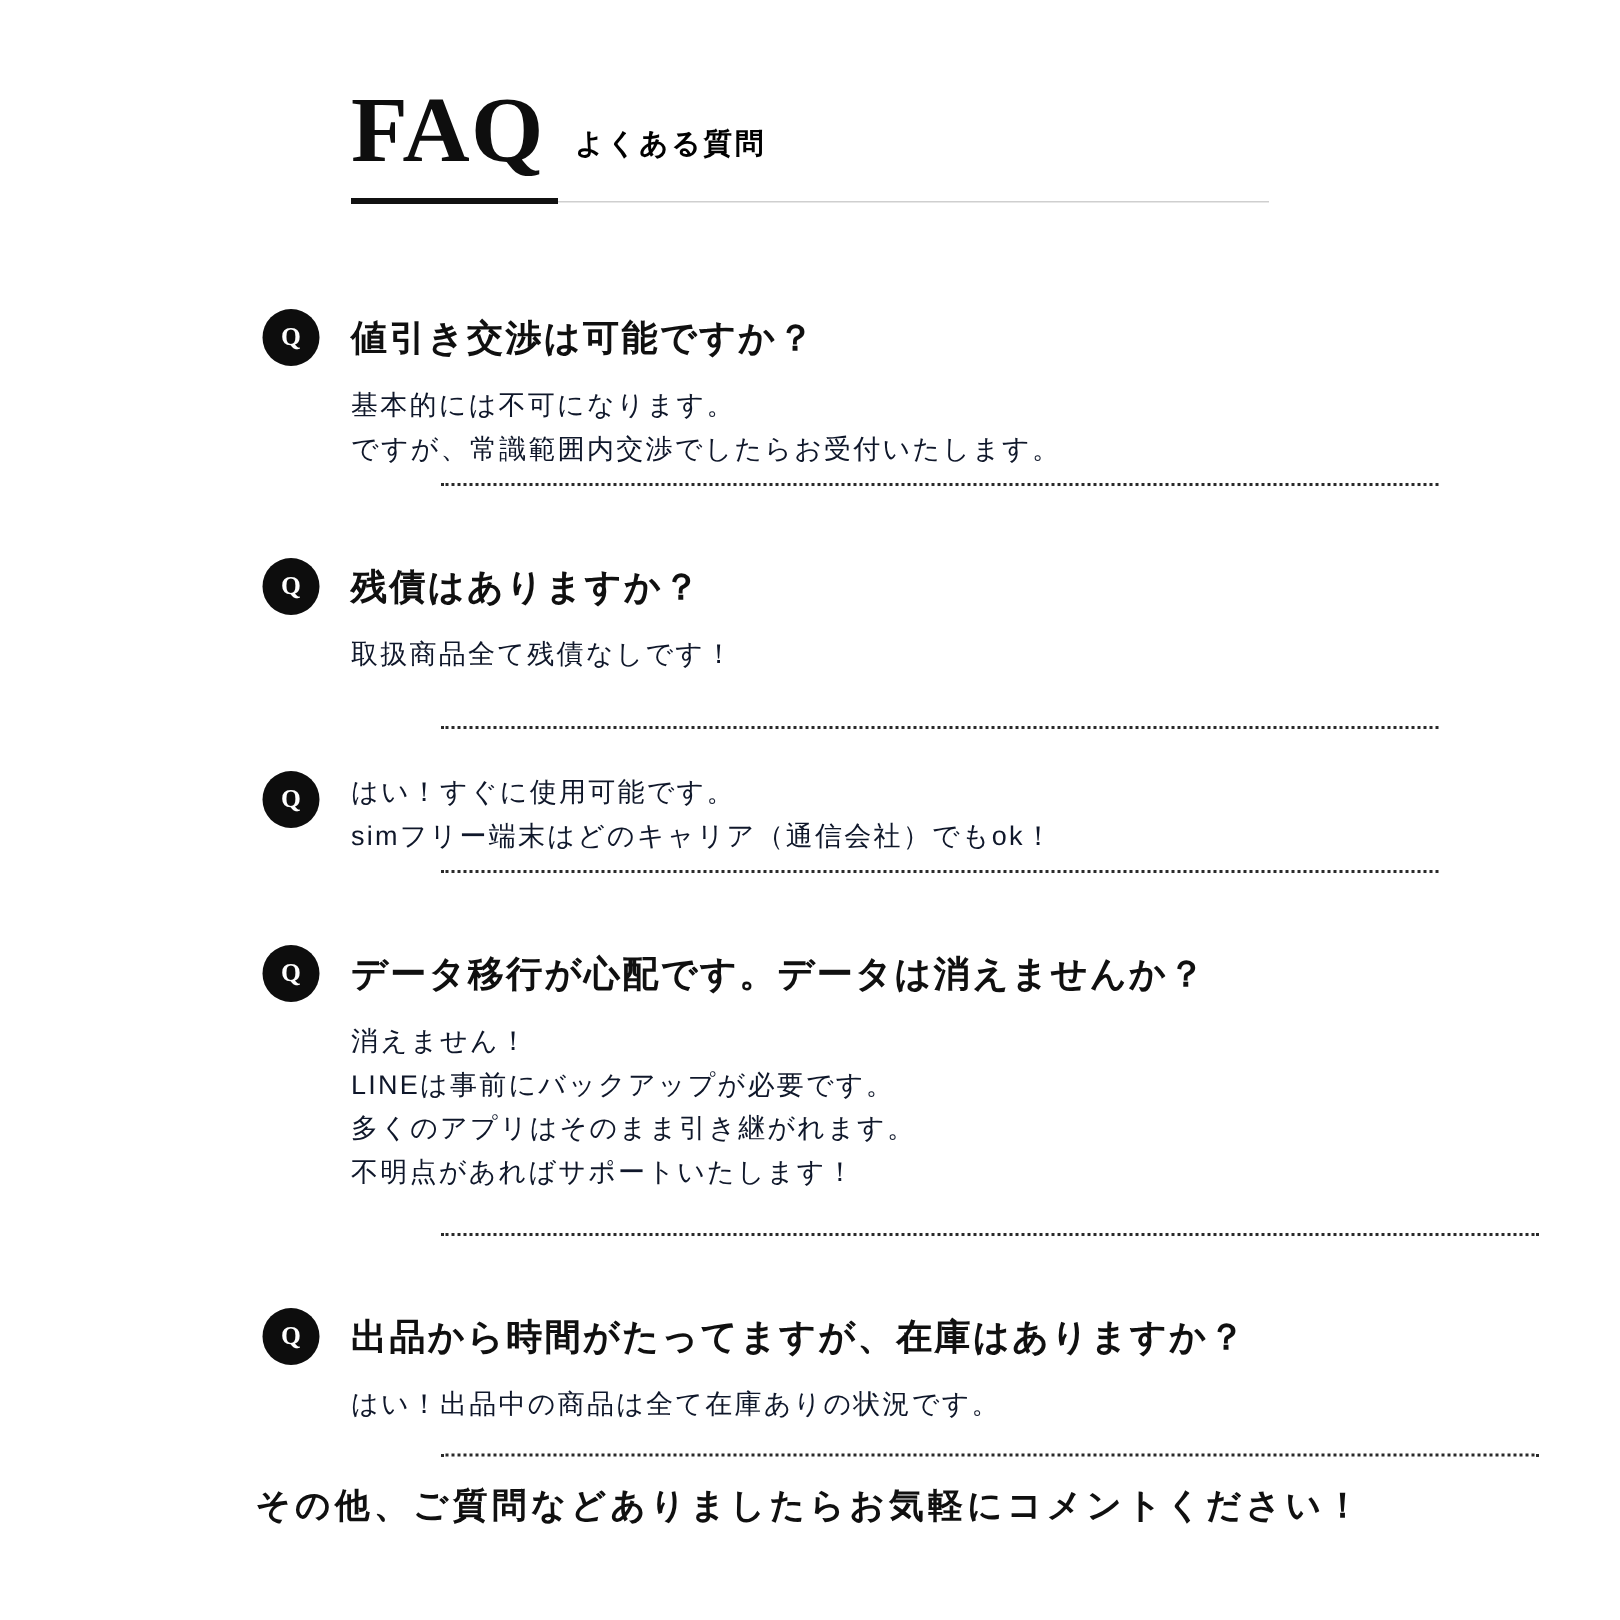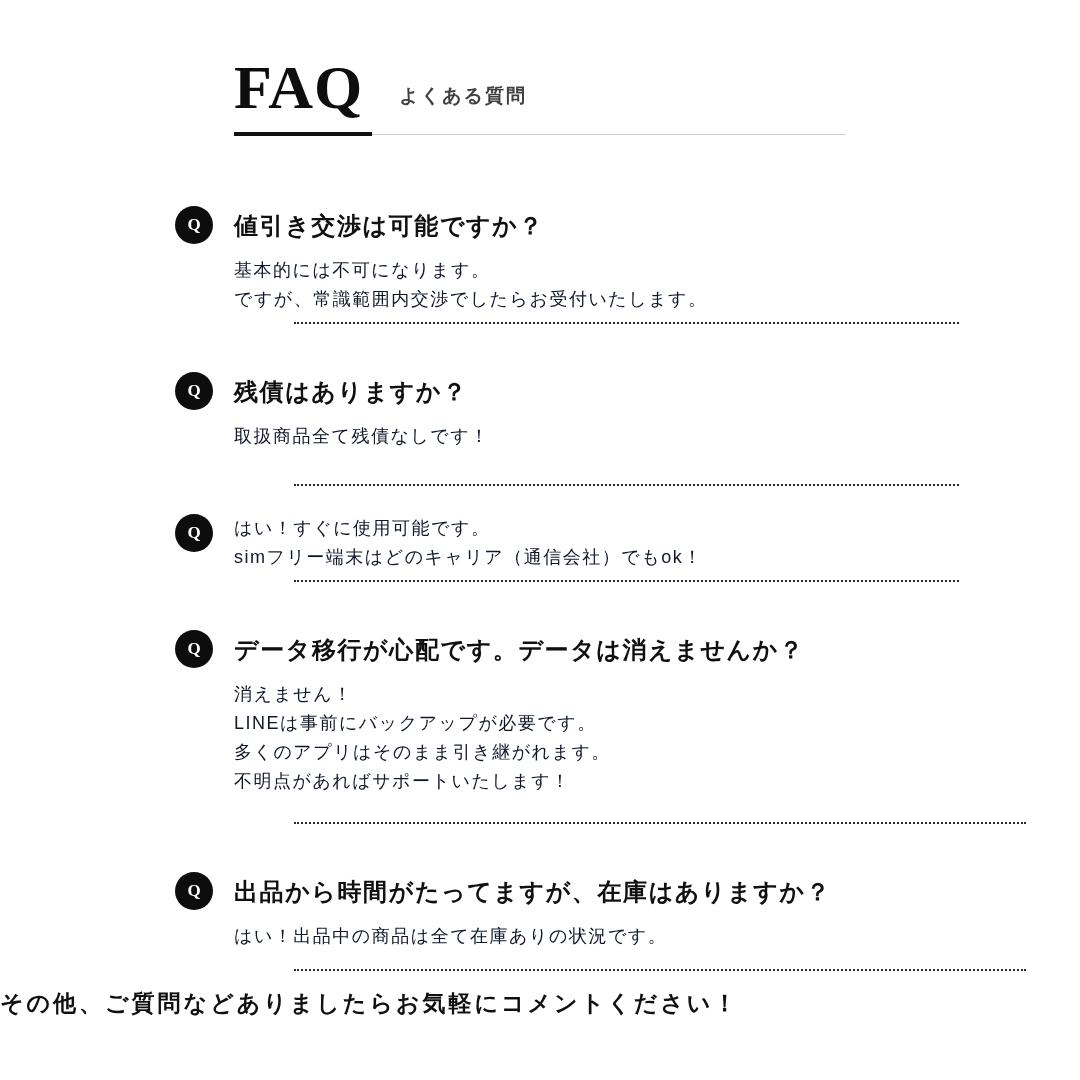--- a/index.html
+++ b/index.html
@@ -24,36 +24,36 @@
   
   .header {
     position: absolute;
     left: 234px;
     top: 55px;
     width: 612px;
   }
   .header-row {
     display: flex;
     align-items: flex-end;
-    gap: 36px;
+    gap: 20px;
   }
   .faq-title {
     font-family: "Liberation Serif", "DejaVu Serif", serif;
     font-weight: bold;
     font-size: 62px;
     line-height: 64px;
     letter-spacing: 1px;
     color: #0e0e0e;
     padding-bottom: 2px;
   }
   .faq-sub {
     font-size: 19px;
     font-weight: bold;
     letter-spacing: 2px;
-    color: #404040;
+    color: #000000;
     padding-bottom: 12px;
   }
   .title-underline-thick {
     position: absolute;
     left: 0;
     top: 77px;
     width: 138px;
     height: 4px;
     background: #111111;
   }
@@ -130,21 +130,21 @@
   .item-3 .divider { width: 732px; margin-left: 60px; margin-top: 26px; }
   .item-4 { margin-top: 32px; }
   .item-4 .divider { width: 732px; margin-left: 60px; margin-top: 18px; }
 
   
   .footer {
     position: absolute;
     left: 0;
     top: 988px;
     width: 1080px;
-    text-align: left;
+    text-align: center;
     font-size: 23px;
     font-weight: bold;
     letter-spacing: 3px;
     color: #101010;
   }
 </style>
 </head>
 <body>
 
 <div class="page">

